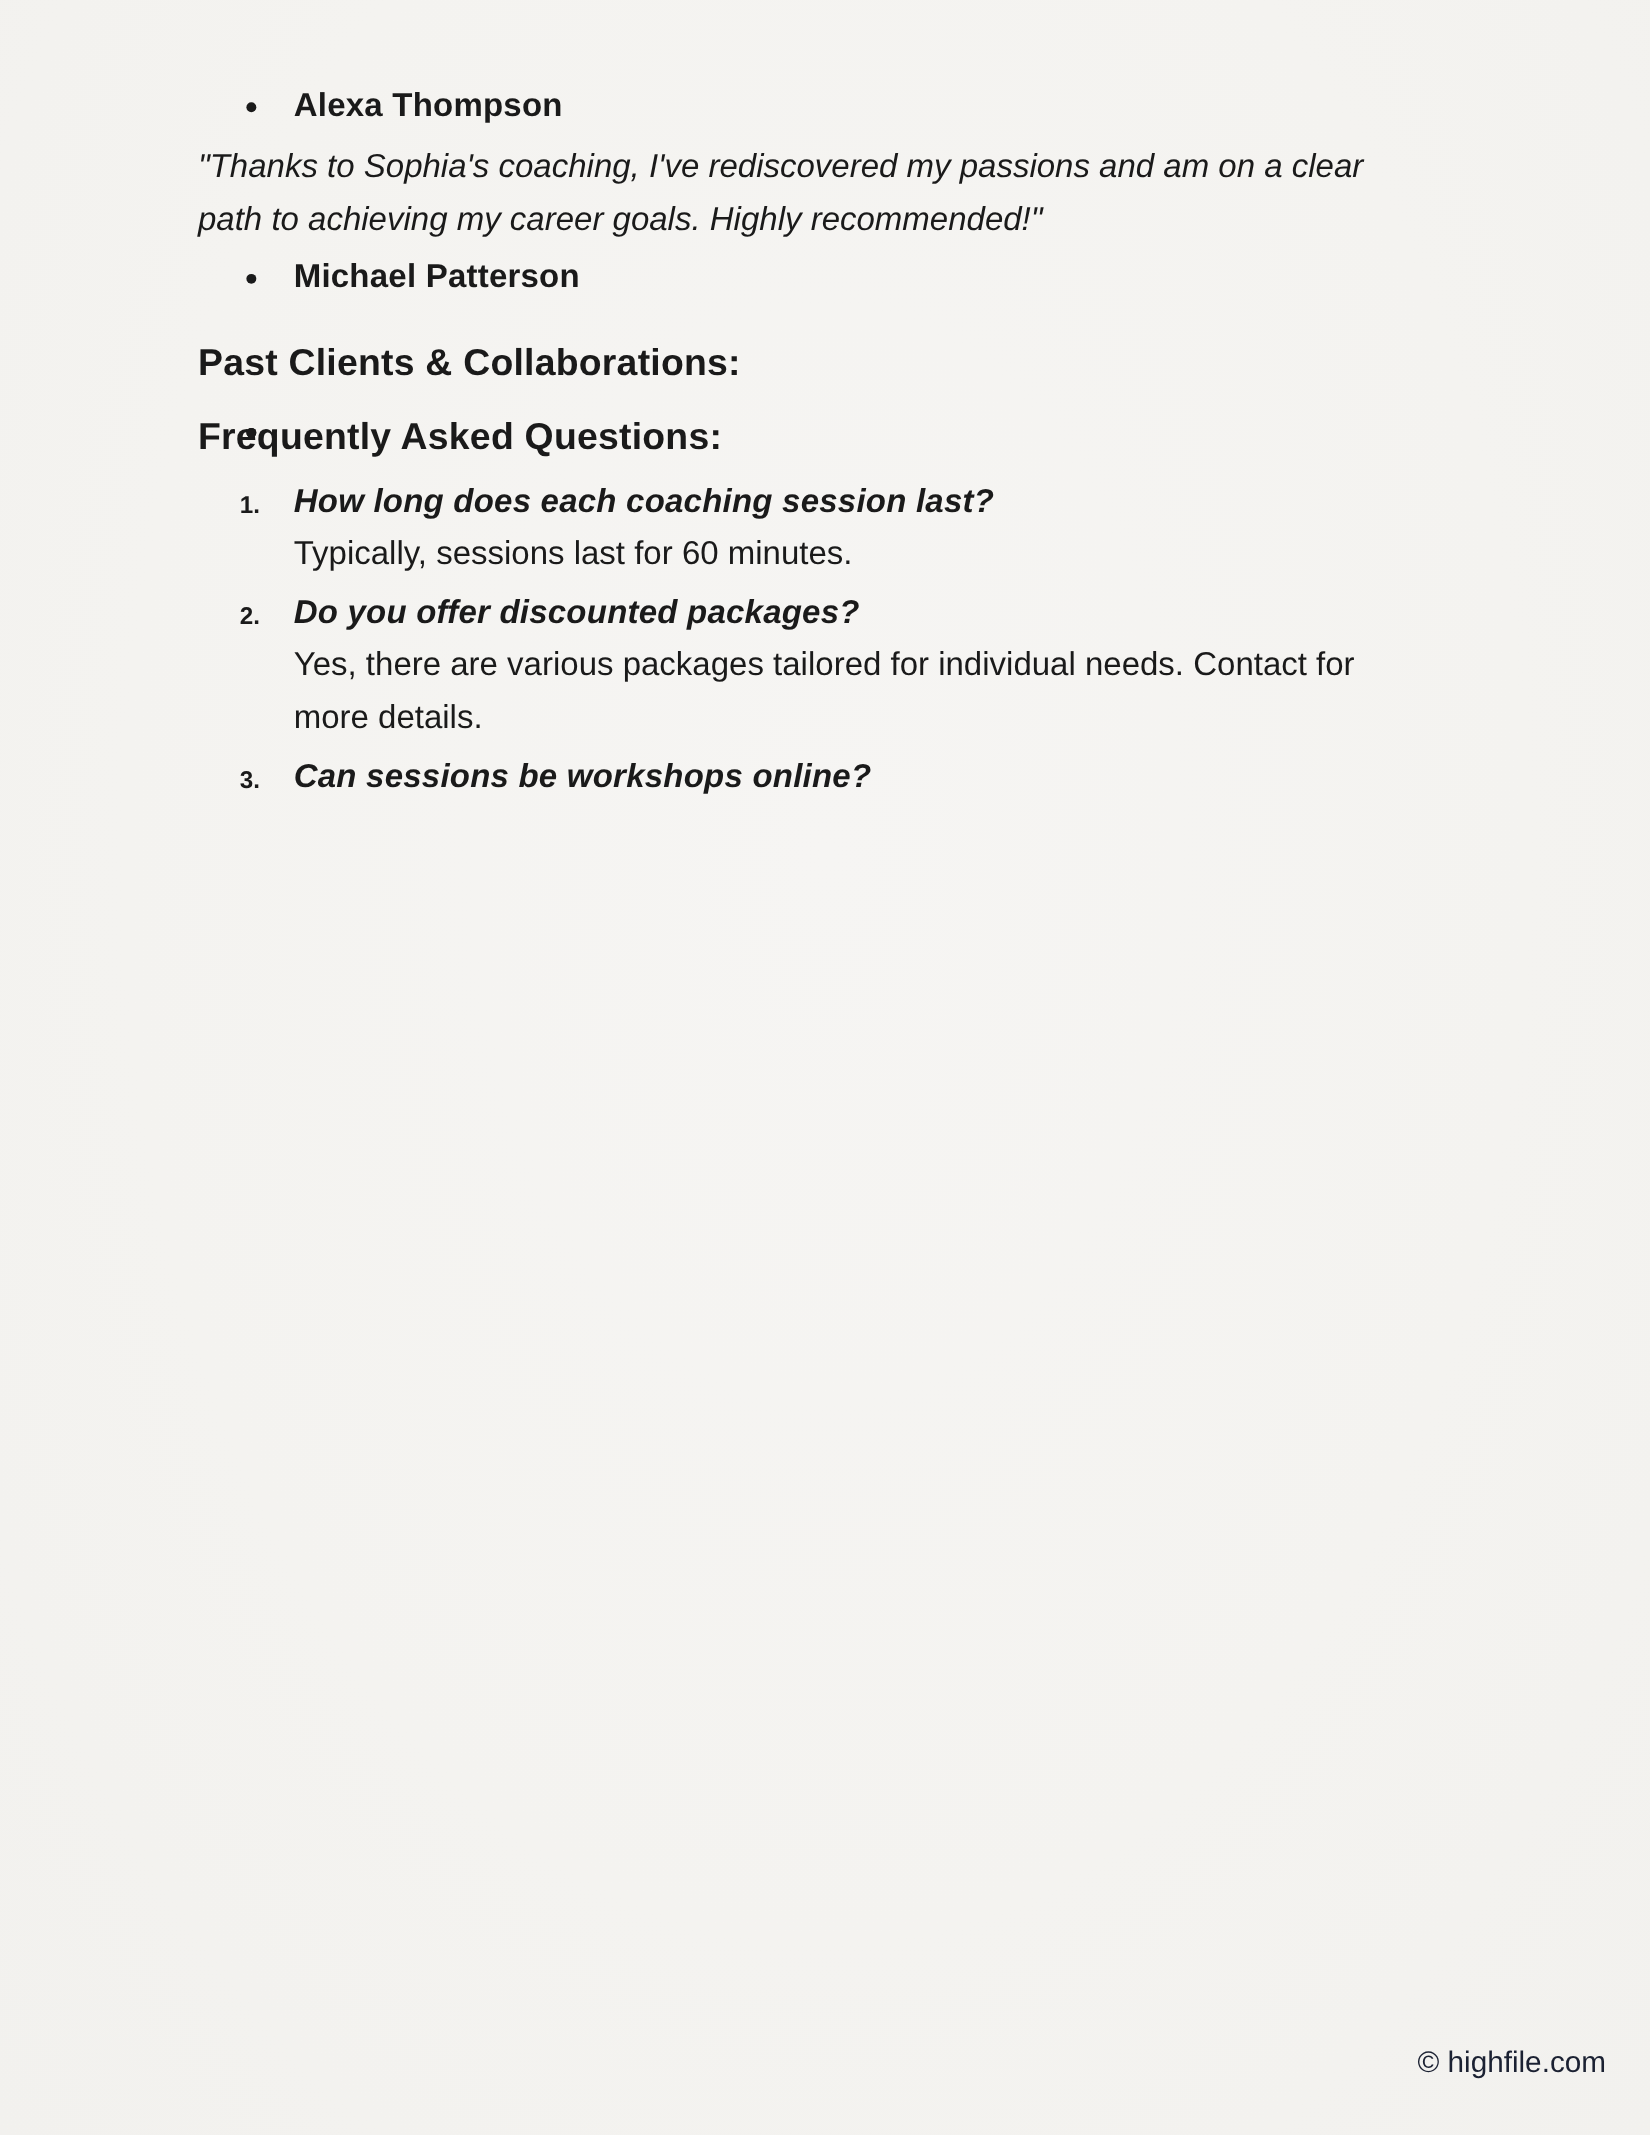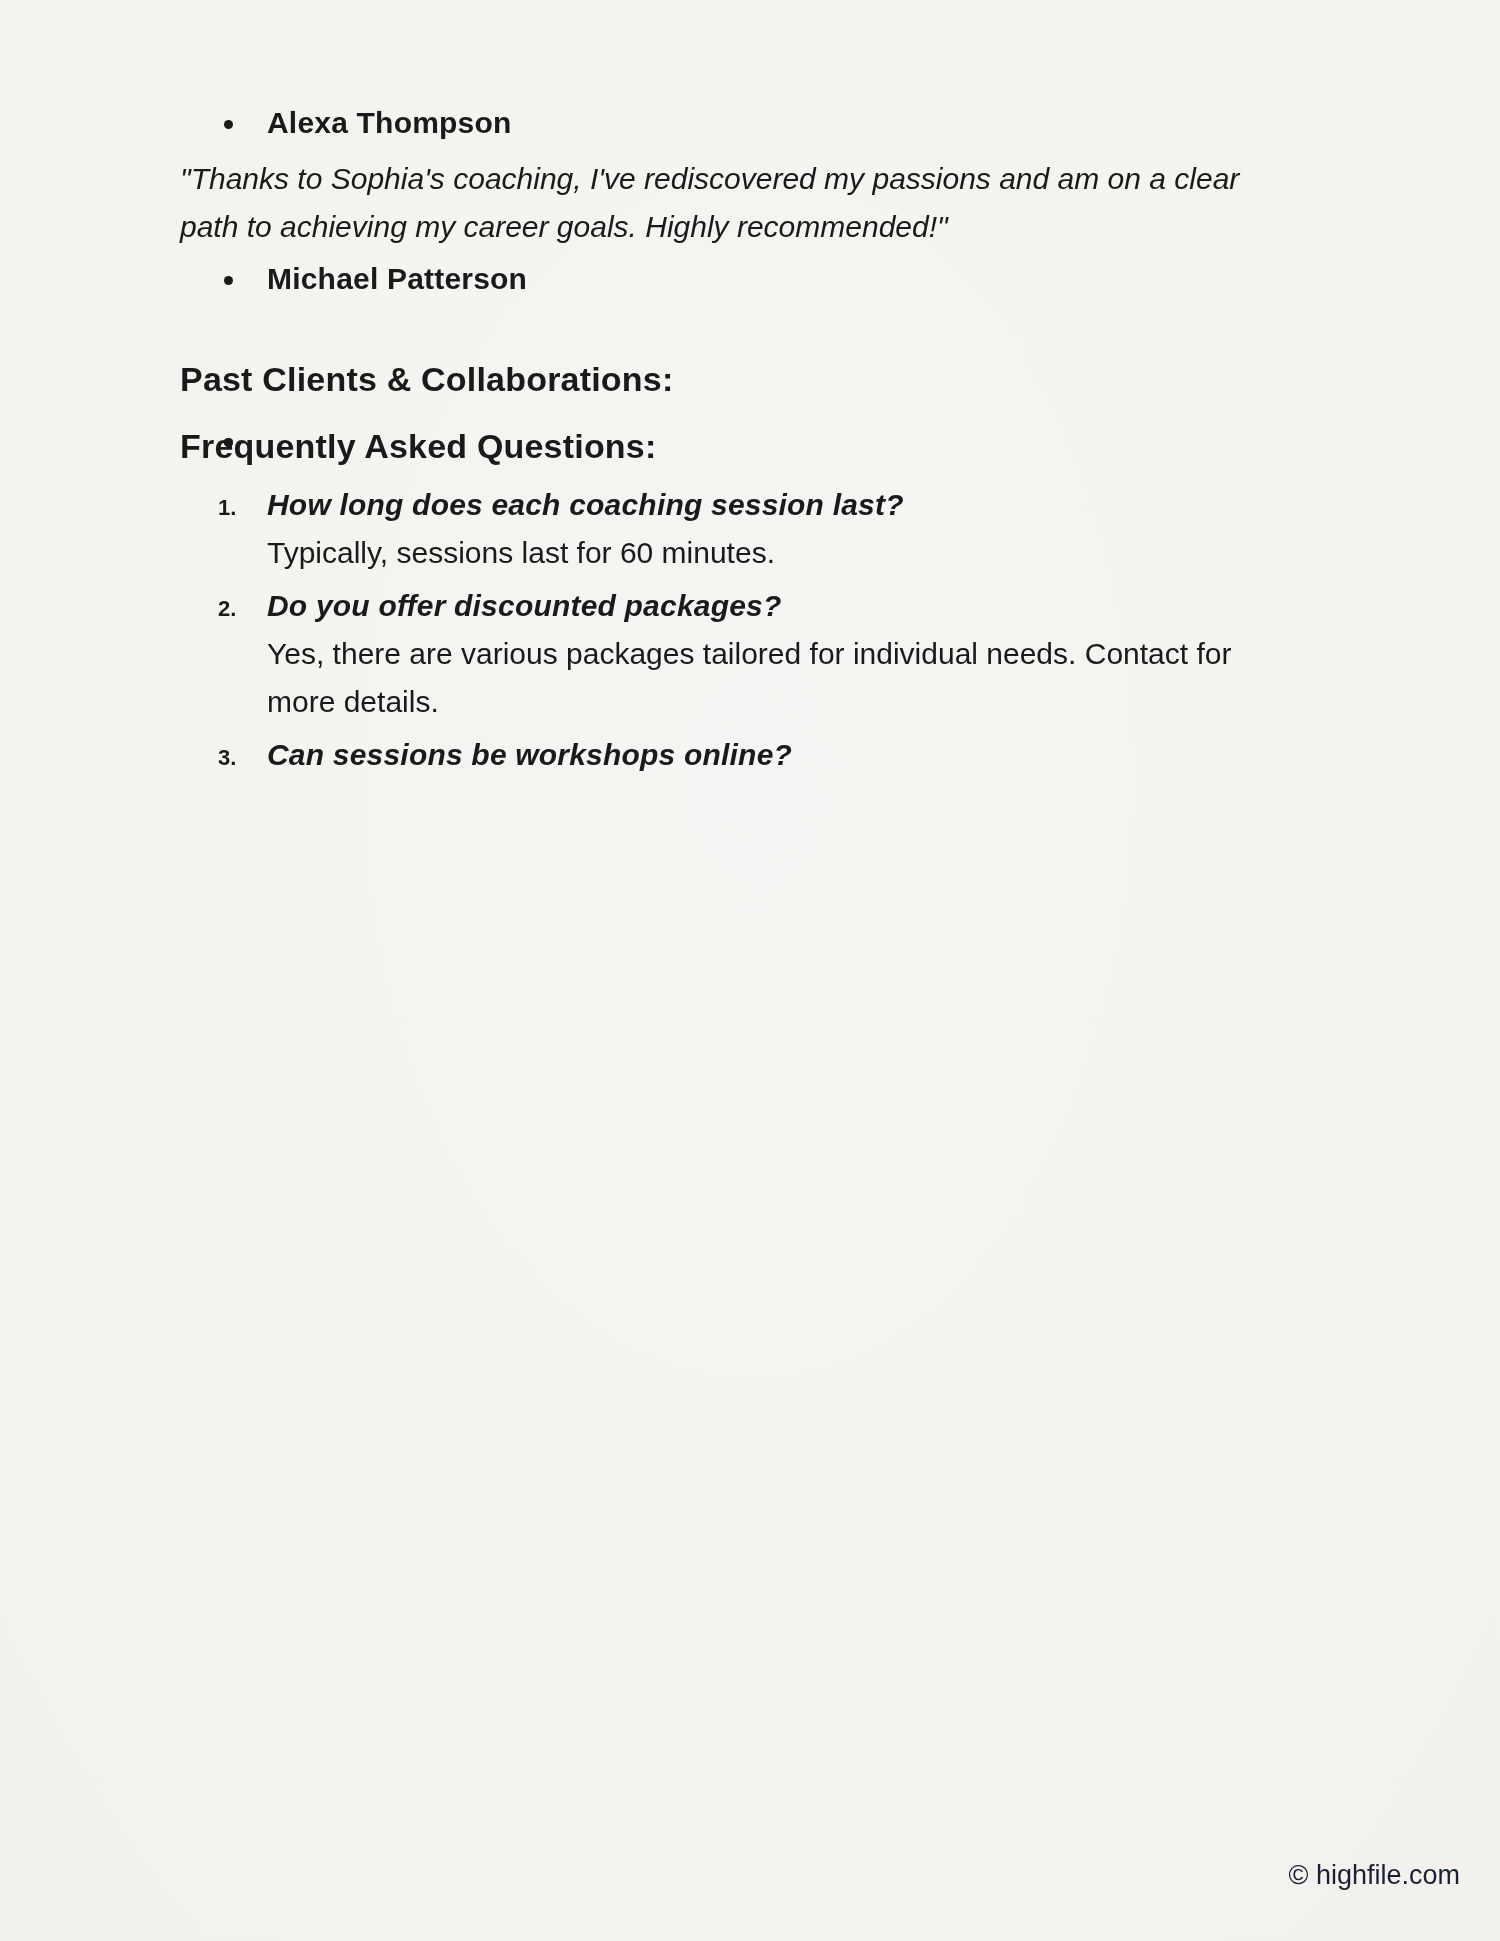--- a/index.html
+++ b/index.html
@@ -7,21 +7,21 @@
   .page {
     position: relative;
     width: 1500px;
     height: 1941px;
     margin: 0 auto;
     background: radial-gradient(ellipse at 50% 40%, #f6f5f3 0%, #f4f3f0 60%, #f2f1ee 100%);
     font-family: "Liberation Sans", "DejaVu Sans", sans-serif;
     color: #1a1a1a;
     overflow: hidden;
   }
-  .content { padding: 99px 60px 0 180px; }
+  .content { padding: 72px 60px 0 180px; }
 
   
   ul { list-style: none; }
   .b-item {
     position: relative;
     padding-left: 87px;
     font-size: 30px;
     line-height: 48px;
     max-width: 1097px;
   }
@@ -46,21 +46,21 @@
   }
   .t-list.second { margin-top: 4px; }
 
   
   .heading {
     font-size: 34px;
     line-height: 52px;
     font-weight: 700;
     letter-spacing: 0.2px;
   }
-  .h-past { margin-top: 50px; }
+  .h-past { margin-top: 28px; }
   .h-faq  { margin-top: 15px; }
 
   
   .c-list { margin-top: 11px; }
   .c-list .b-item { line-height: 50px; }
   .c-list .dot { top: 22px; }
 
   
   .faq-list { margin-top: 9px; list-style: none; }
   .faq-item { position: relative; padding-left: 87px; max-width: 1097px; }

